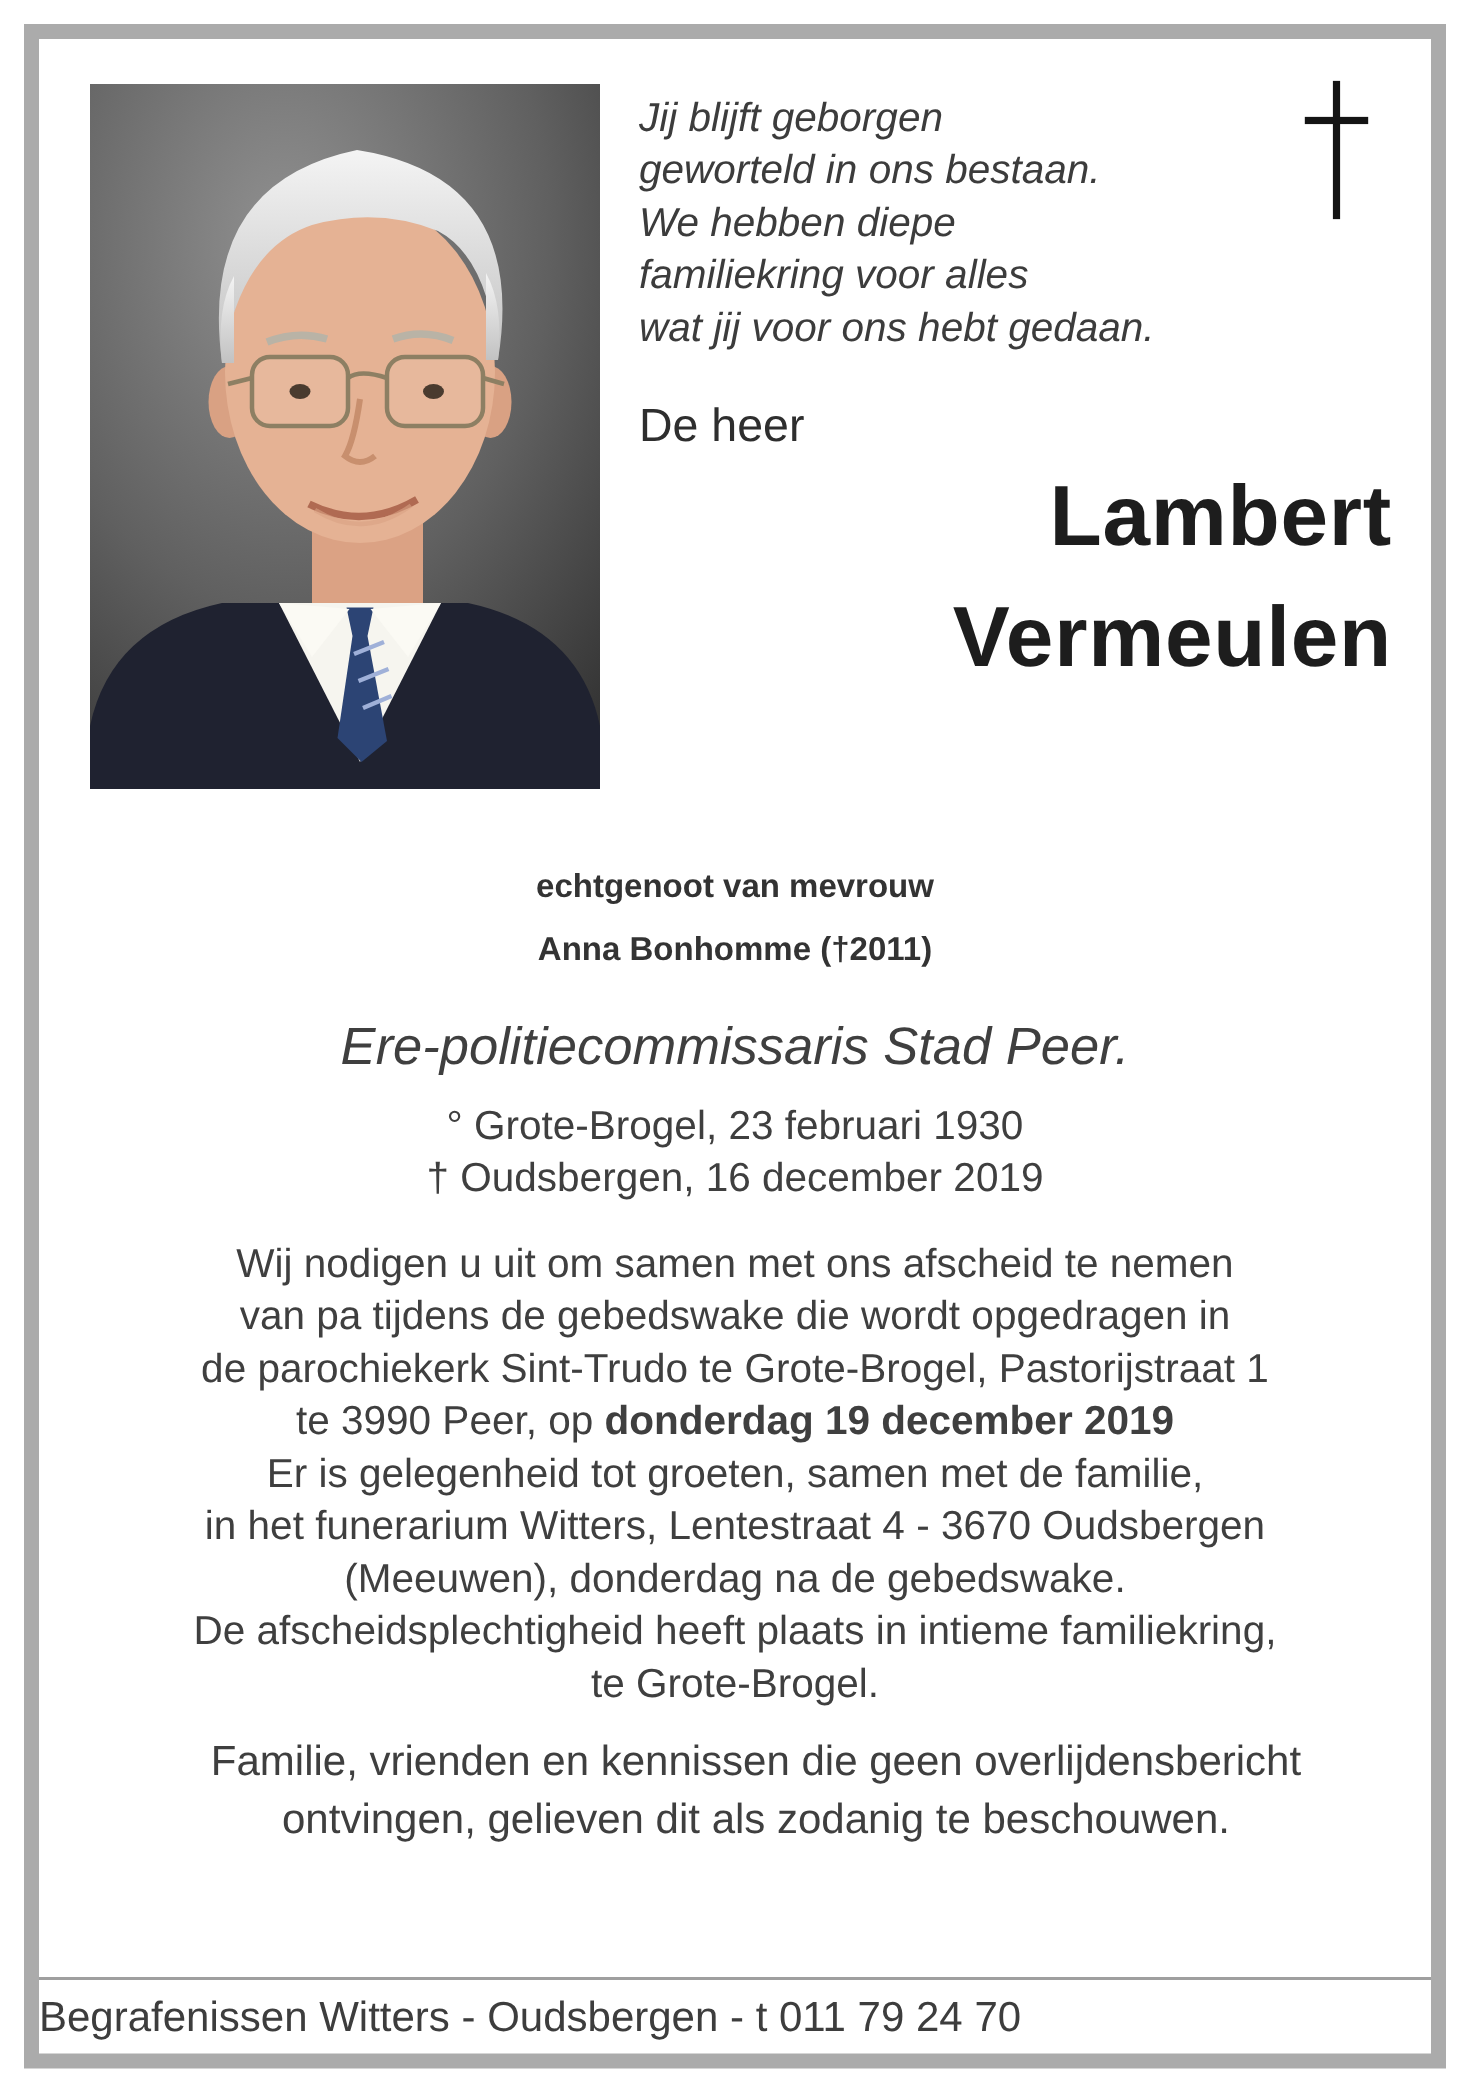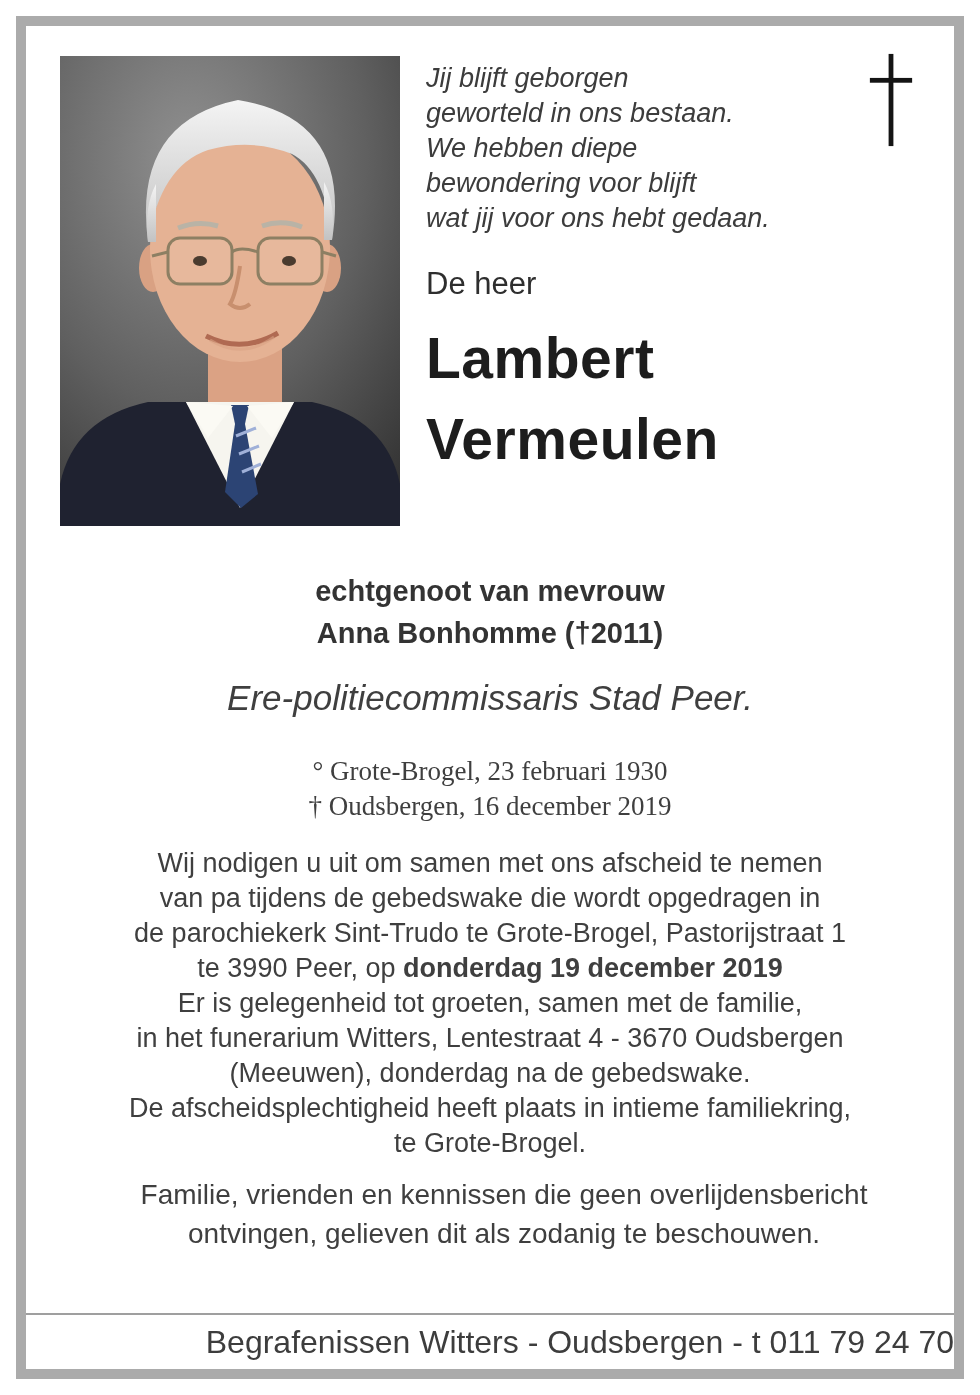--- a/index.html
+++ b/index.html
@@ -20,37 +20,37 @@
   .photo { width:340px; height:470px; flex:0 0 auto; overflow:hidden; }
   .photo svg { display:block; }
   .right-col { flex:1; position:relative; padding-left:26px; }
   .cross { position:absolute; top:-4px; right:8px; width:58px; height:96px; }
   .poem {
     font-style:italic; font-size:27px; line-height:35px;
     color:#3c3c3c; padding-top:5px;
   }
   .salutation { font-size:31px; margin-top:30px; color:#2e2e2e; }
   .name {
-    text-align:left; font-weight:bold; font-size:57px; line-height:1.42;
-    margin-top:16px; color:#1d1d1d; letter-spacing:0.5px;
+    text-align:right; font-weight:bold; font-size:57px; line-height:1.42;
+    margin-top:2px; color:#1d1d1d; letter-spacing:0.5px;
   }
   
   .main { text-align:center; font-size:27px; line-height:35px; color:#3f3f3f; }
-  .spouse { font-weight:bold; font-size:29px; line-height:42px; margin-top:44px; color:#333333; }
+  .spouse { font-weight:bold; font-size:22px; line-height:42px; margin-top:44px; color:#333333; }
   .honorific { font-style:italic; font-size:35px; margin-top:26px; }
-  .dates { margin-top:39px;font-family:Liberation Serif, serif; }
+  .dates { margin-top:18px; }
   .para-invitation { margin-top:22px; }
   .para-notice { margin-top:14px; font-size:28px; line-height:39px;padding-left:28px; }
   .bold { font-weight:bold;margin-top:20px; }
   
   .footer {
     position:absolute; left:0; right:0; bottom:8px;
     border-top:2px solid #9f9f9f;
-    text-align:right; padding-top:9px;
-    font-size:32px; color:#3d3d3d;
+    text-align:left; padding-top:9px;
+    font-size:28px; color:#3d3d3d;
   }
 </style>
 </head>
 <body>
 
 <div class="page">
   <div class="frame">
 
     <div class="top">
 
@@ -100,21 +100,21 @@
         <div class="cross">
           <svg viewBox="0 0 60 100" width="58" height="96">
             <rect x="27.5" y="2" width="5" height="96" fill="#141414"></rect>
             <rect x="8" y="27" width="44" height="5" fill="#141414"></rect>
           </svg>
         </div>
         <div class="poem">
           <div>Jij blijft geborgen</div>
           <div>geworteld in ons bestaan.</div>
           <div>We hebben diepe</div>
-          <div>bewondering voor blijft</div>
+          <div>familiekring voor alles</div>
           <div>wat jij voor ons hebt gedaan.</div>
         </div>
         <div class="salutation">De heer</div>
         <div class="name">
           <div>Lambert</div>
           <div>Vermeulen</div>
         </div>
       </div>
     </div>
 

